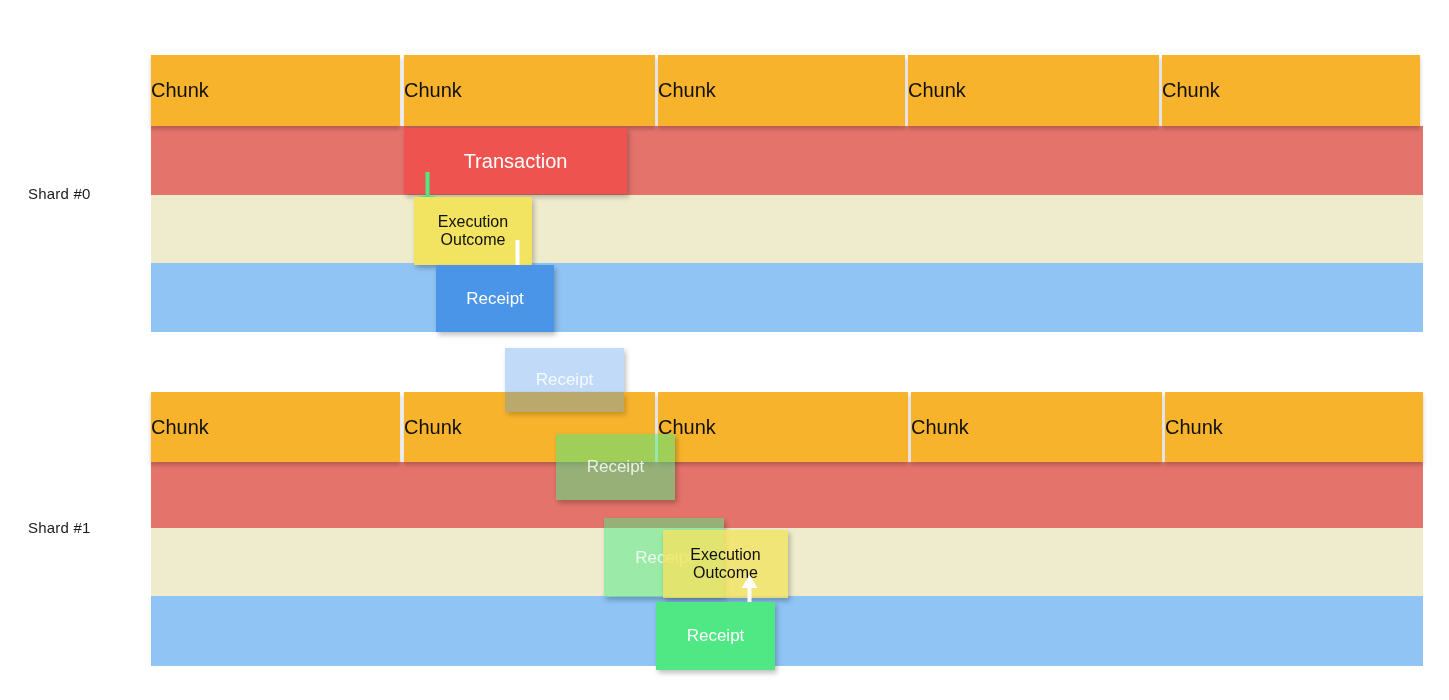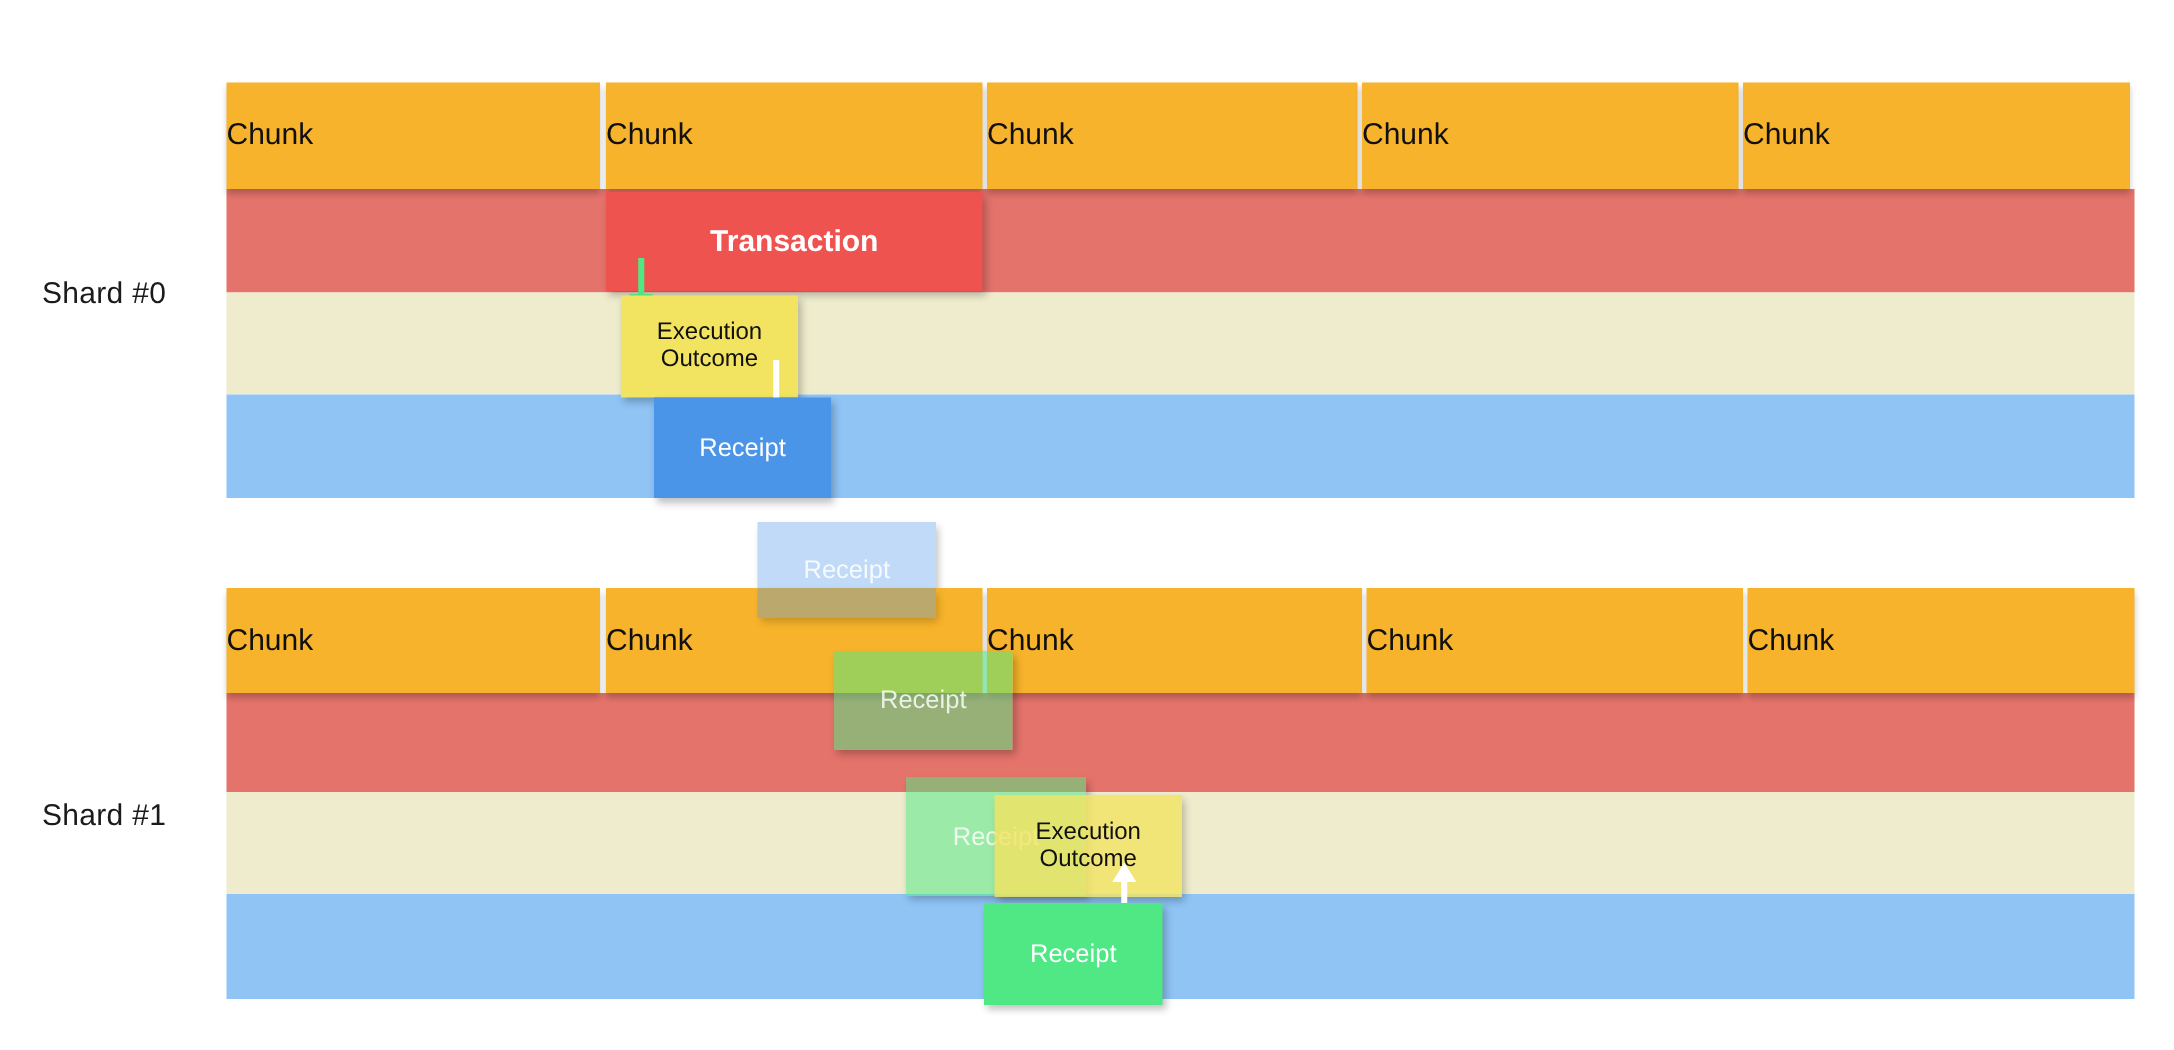--- a/index.html
+++ b/index.html
@@ -4,21 +4,21 @@
 <style>
   html,body{margin:0;padding:0;}
   body{
     width:1449px;height:700px;background:#ffffff;
     font-family:"Liberation Sans","DejaVu Sans",sans-serif;
     overflow:hidden;position:relative;
   }
   #stage{position:absolute;left:0;top:0;width:1449px;height:700px;}
 
   .shard-label{
-    position:absolute;font-size:20px;color:#1b1b1b;
+    position:absolute;font-size:15px;color:#1b1b1b;
     letter-spacing:.2px;white-space:nowrap;
   }
 
   
   .band{position:absolute;}
   .band.red{background:#e4736b;}
   .band.cream{background:#eeeccd;}
   .band.blue{background:#8fc4f5;}
 
   
@@ -68,21 +68,21 @@
   <div class="chunk" style="left:658px;top:55px;width:247px;height:71px;">
     <span>Chunk</span>
   </div>
   <div class="chunk" style="left:908px;top:55px;width:251px;height:71px;">
     <span>Chunk</span>
   </div>
   <div class="chunk" style="left:1162px;top:55px;width:258px;height:71px;">
     <span>Chunk</span>
   </div>
 
-  <div class="box tx" style="left:404px;top:128px;width:251px;height:66px;font-weight:bold;">
+  <div class="box tx" style="left:404px;top:128px;width:223px;height:66px;">
     <span>Transaction</span>
   </div>
 
   <div class="arrow" style="left:416px;top:172px;width:24px;height:38px;">
     <svg width="24" height="38" viewBox="0 0 24 38">
       <line x1="11.5" y1="0" x2="11.5" y2="27" stroke="#4fe884" stroke-width="4"></line>
       <polygon points="11.5,37 3.5,24 19.5,24" fill="#4fe884"></polygon>
     </svg>
   </div>
 
@@ -95,21 +95,21 @@
     <svg width="24" height="42" viewBox="0 0 24 42">
       <line x1="11.5" y1="0" x2="11.5" y2="30" stroke="#ffffff" stroke-width="4"></line>
       <polygon points="11.5,41 3.5,28 19.5,28" fill="#ffffff"></polygon>
     </svg>
   </div>
 
   <div class="box receipt-blue" style="left:436px;top:265px;width:118px;height:67px;">
     <span>Receipt</span>
   </div>
 
-  <div class="shard-label" style="left:28px;top:519px;margin-top:14px;">Shard #1</div>
+  <div class="shard-label" style="left:28px;top:519px;">Shard #1</div>
 
   <div class="box receipt-blue-ghost" style="left:505px;top:348px;width:119px;height:64px;">
     <span>Receipt</span>
   </div>
 
   <div class="band red" style="left:151px;top:462px;width:1272px;height:66px;"></div>
   <div class="band cream" style="left:151px;top:528px;width:1272px;height:68px;"></div>
   <div class="band blue" style="left:151px;top:596px;width:1272px;height:70px;"></div>
 
   <div class="chunk" style="left:151px;top:392px;width:249px;height:70px;">

